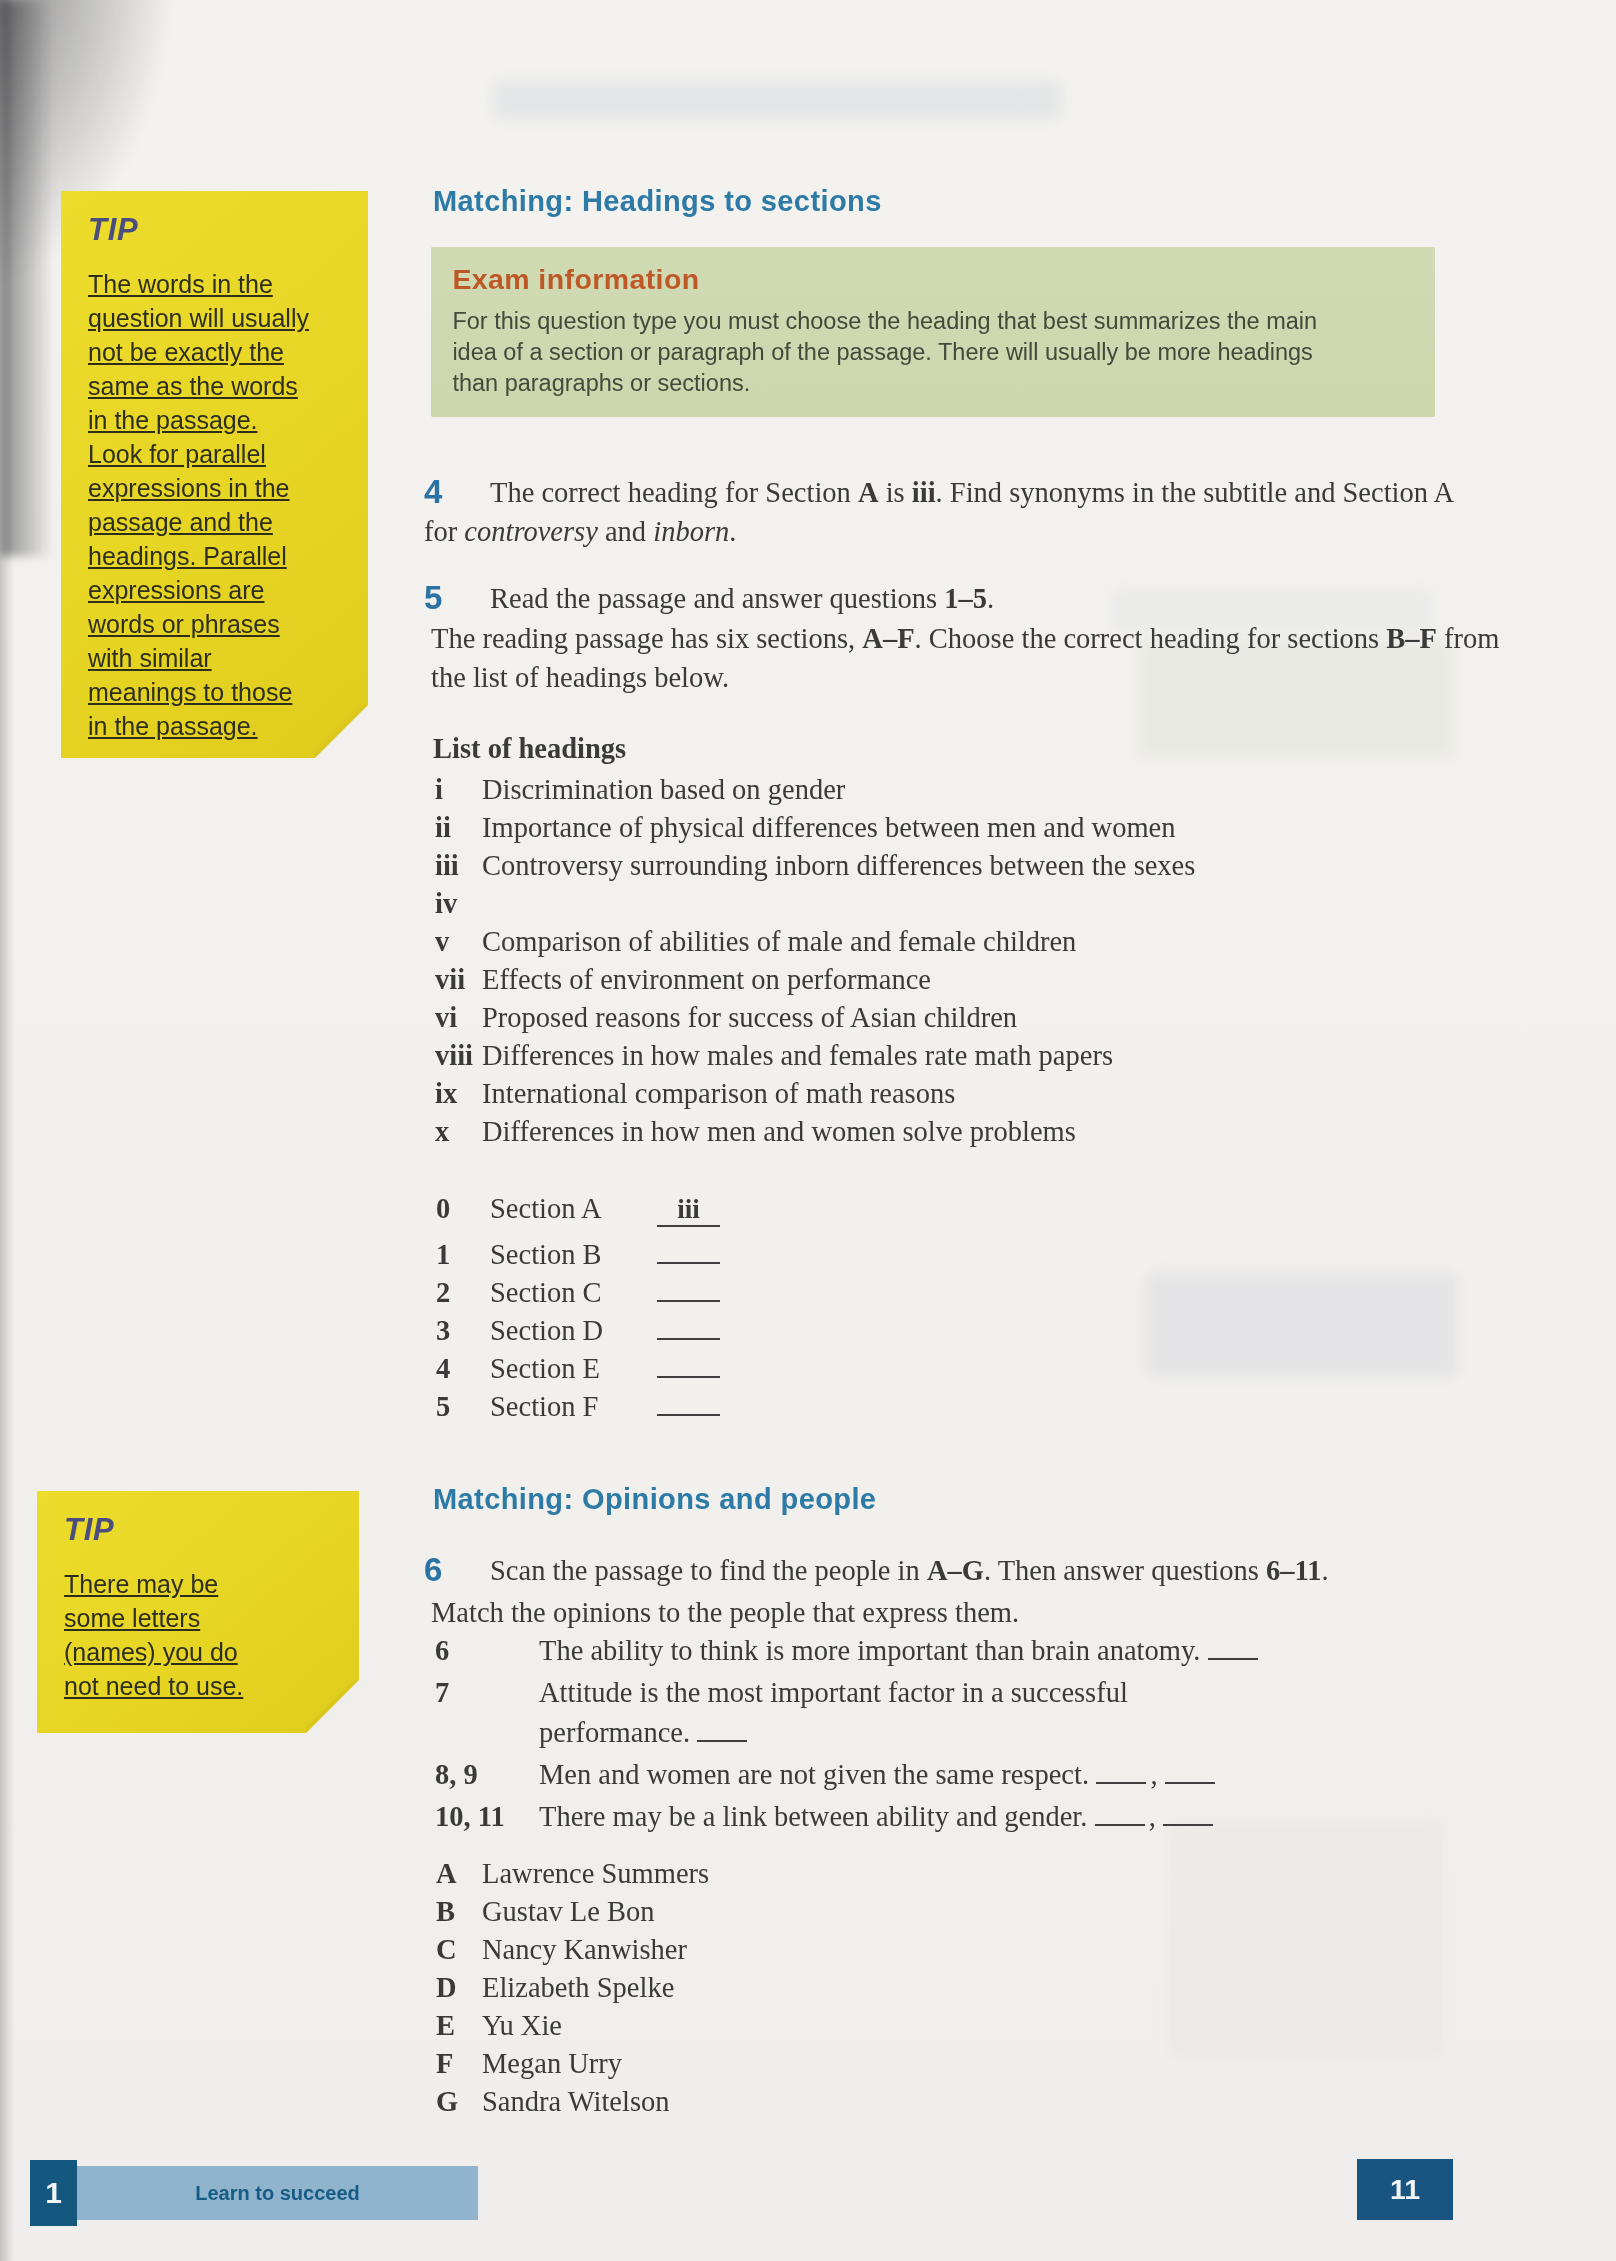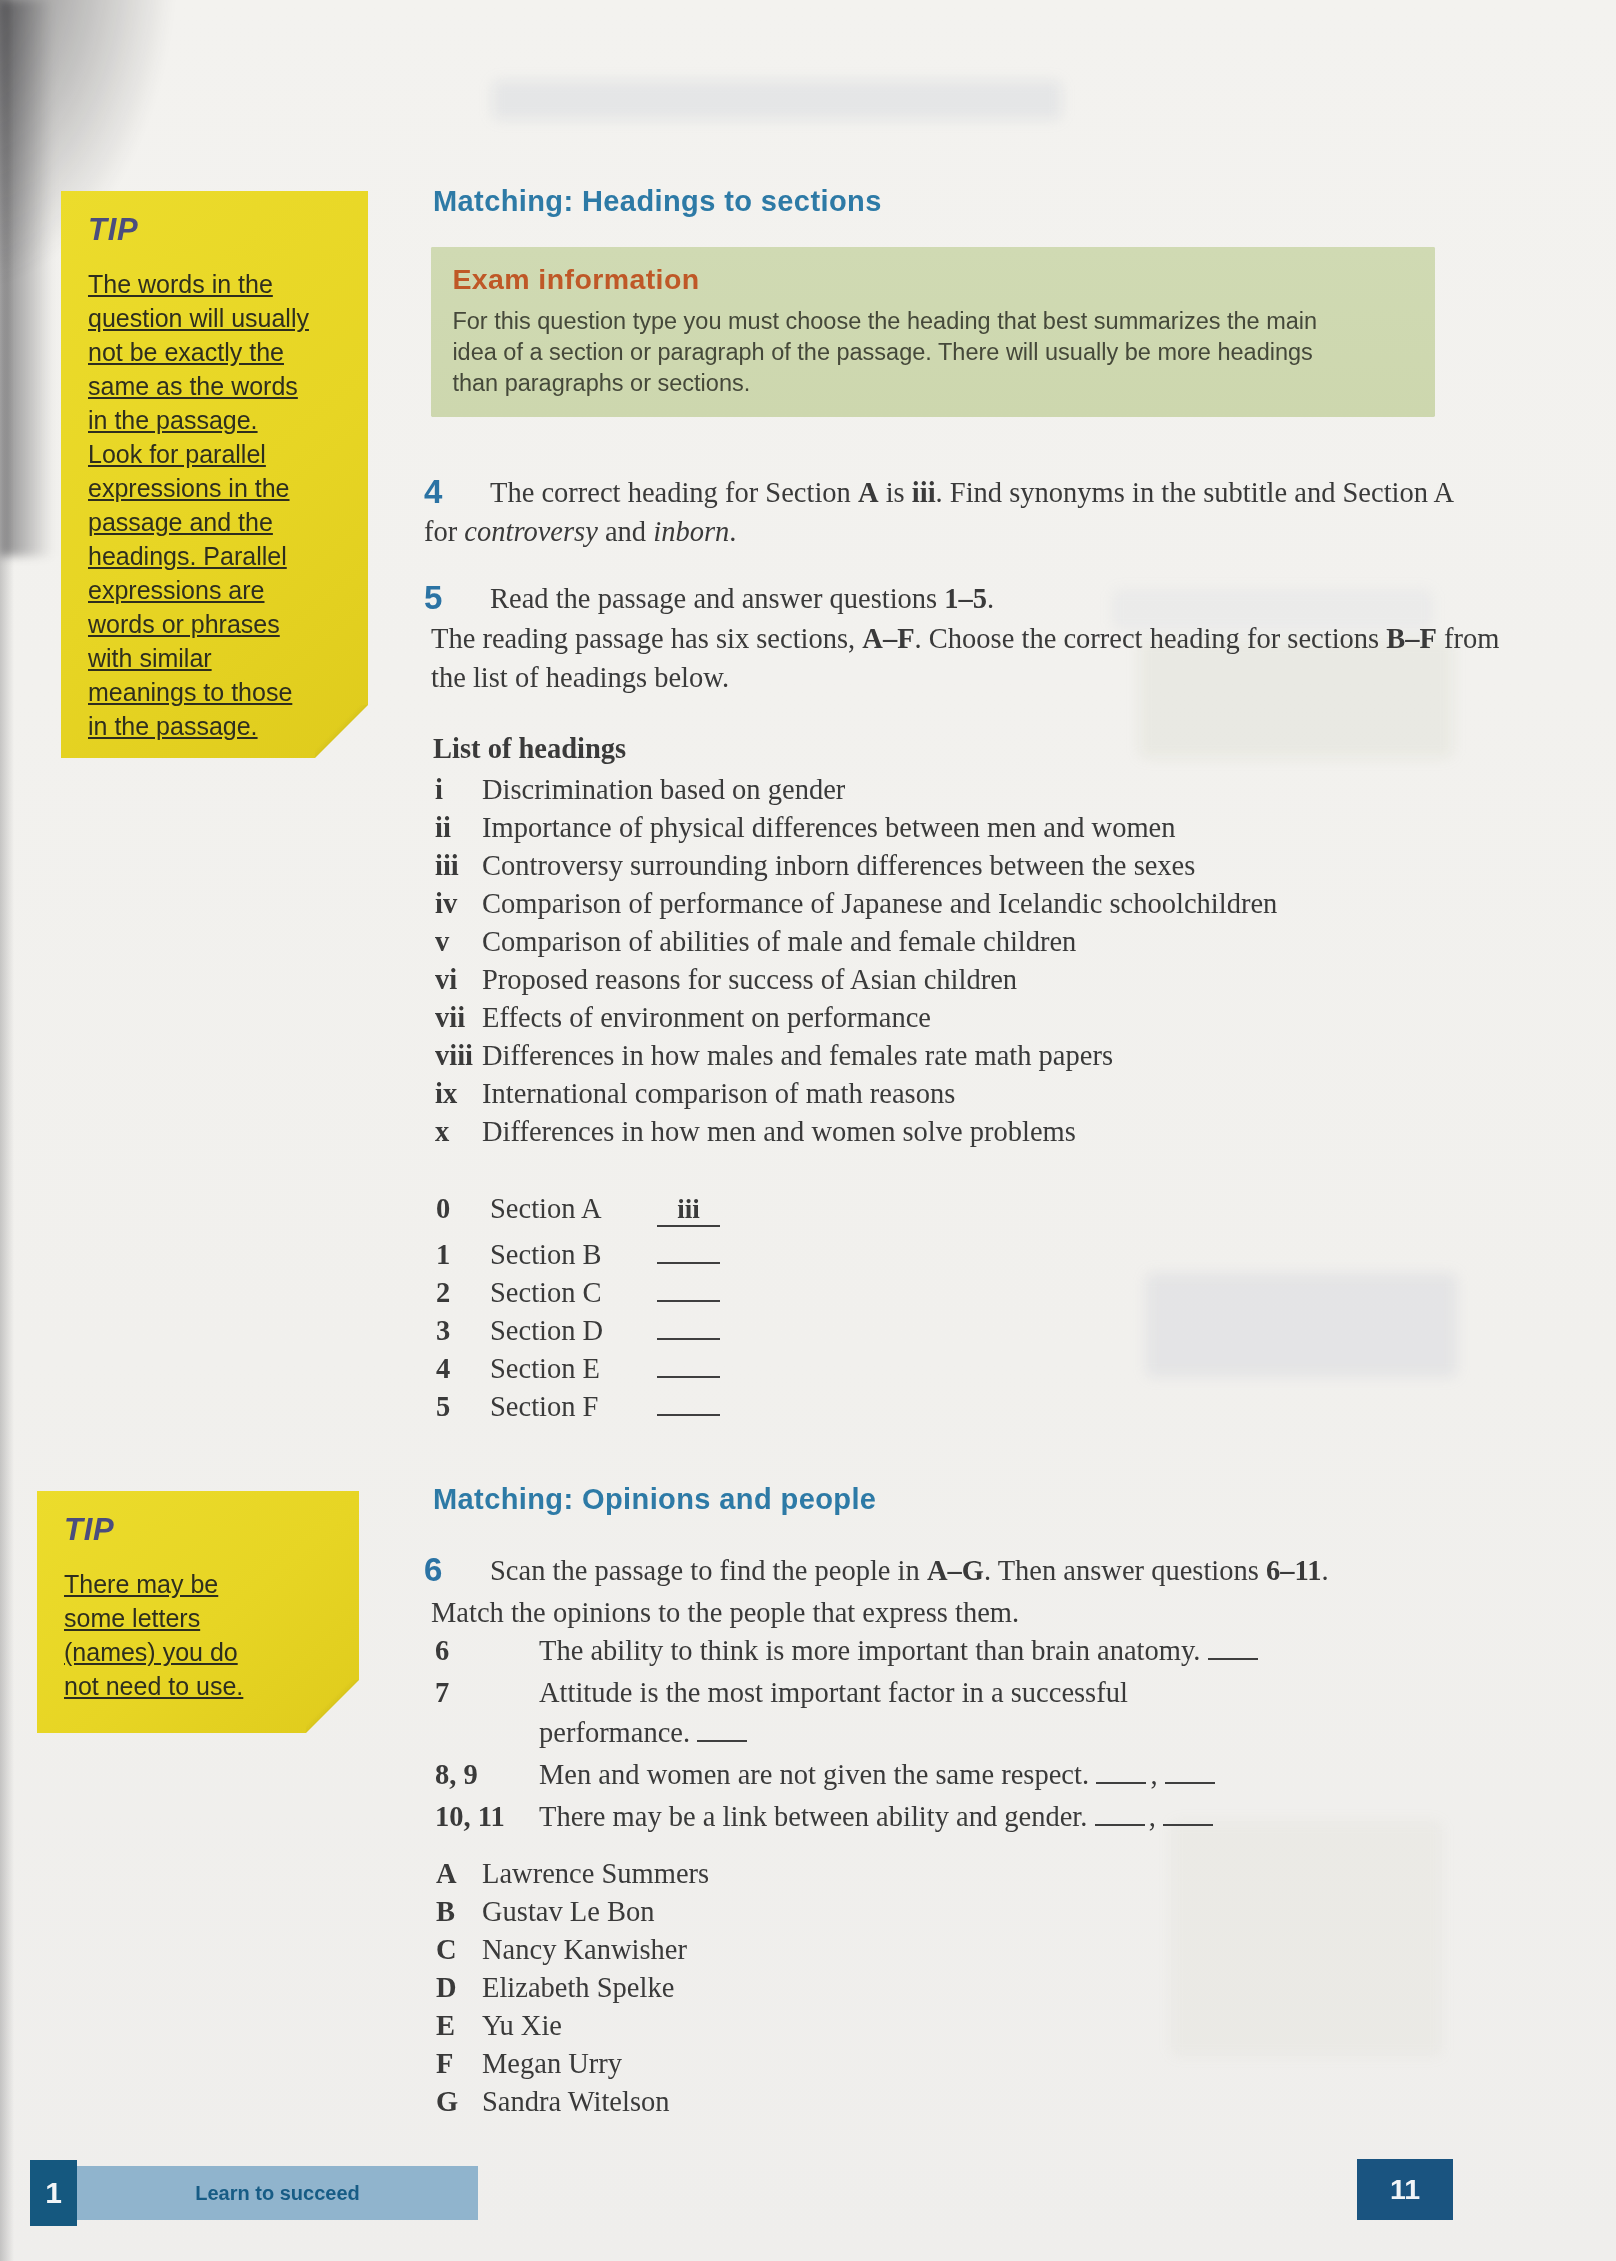--- a/index.html
+++ b/index.html
@@ -176,33 +176,32 @@
     <div class="hrow">
         <span class="rn">ii</span>
         <span class="rtext">Importance of physical differences between men and women</span>
       </div>
     <div class="hrow">
         <span class="rn">iii</span>
         <span class="rtext">Controversy surrounding inborn differences between the sexes</span>
       </div>
     <div class="hrow">
         <span class="rn">iv</span>
-        <span class="rtext">Comparison of performance of Japanese and Icelandic schoolchildren</span>
       </div>
     <div class="hrow">
         <span class="rn">v</span>
         <span class="rtext">Comparison of abilities of male and female children</span>
       </div>
     <div class="hrow">
+        <span class="rn">vii</span>
+        <span class="rtext">Effects of environment on performance</span>
+      </div>
+    <div class="hrow">
         <span class="rn">vi</span>
         <span class="rtext">Proposed reasons for success of Asian children</span>
-      </div>
-    <div class="hrow">
-        <span class="rn">vii</span>
-        <span class="rtext">Effects of environment on performance</span>
       </div>
     <div class="hrow">
         <span class="rn">viii</span>
         <span class="rtext">Differences in how males and females rate math papers</span>
       </div>
     <div class="hrow">
         <span class="rn">ix</span>
         <span class="rtext">International comparison of math reasons</span>
       </div>
     <div class="hrow">

